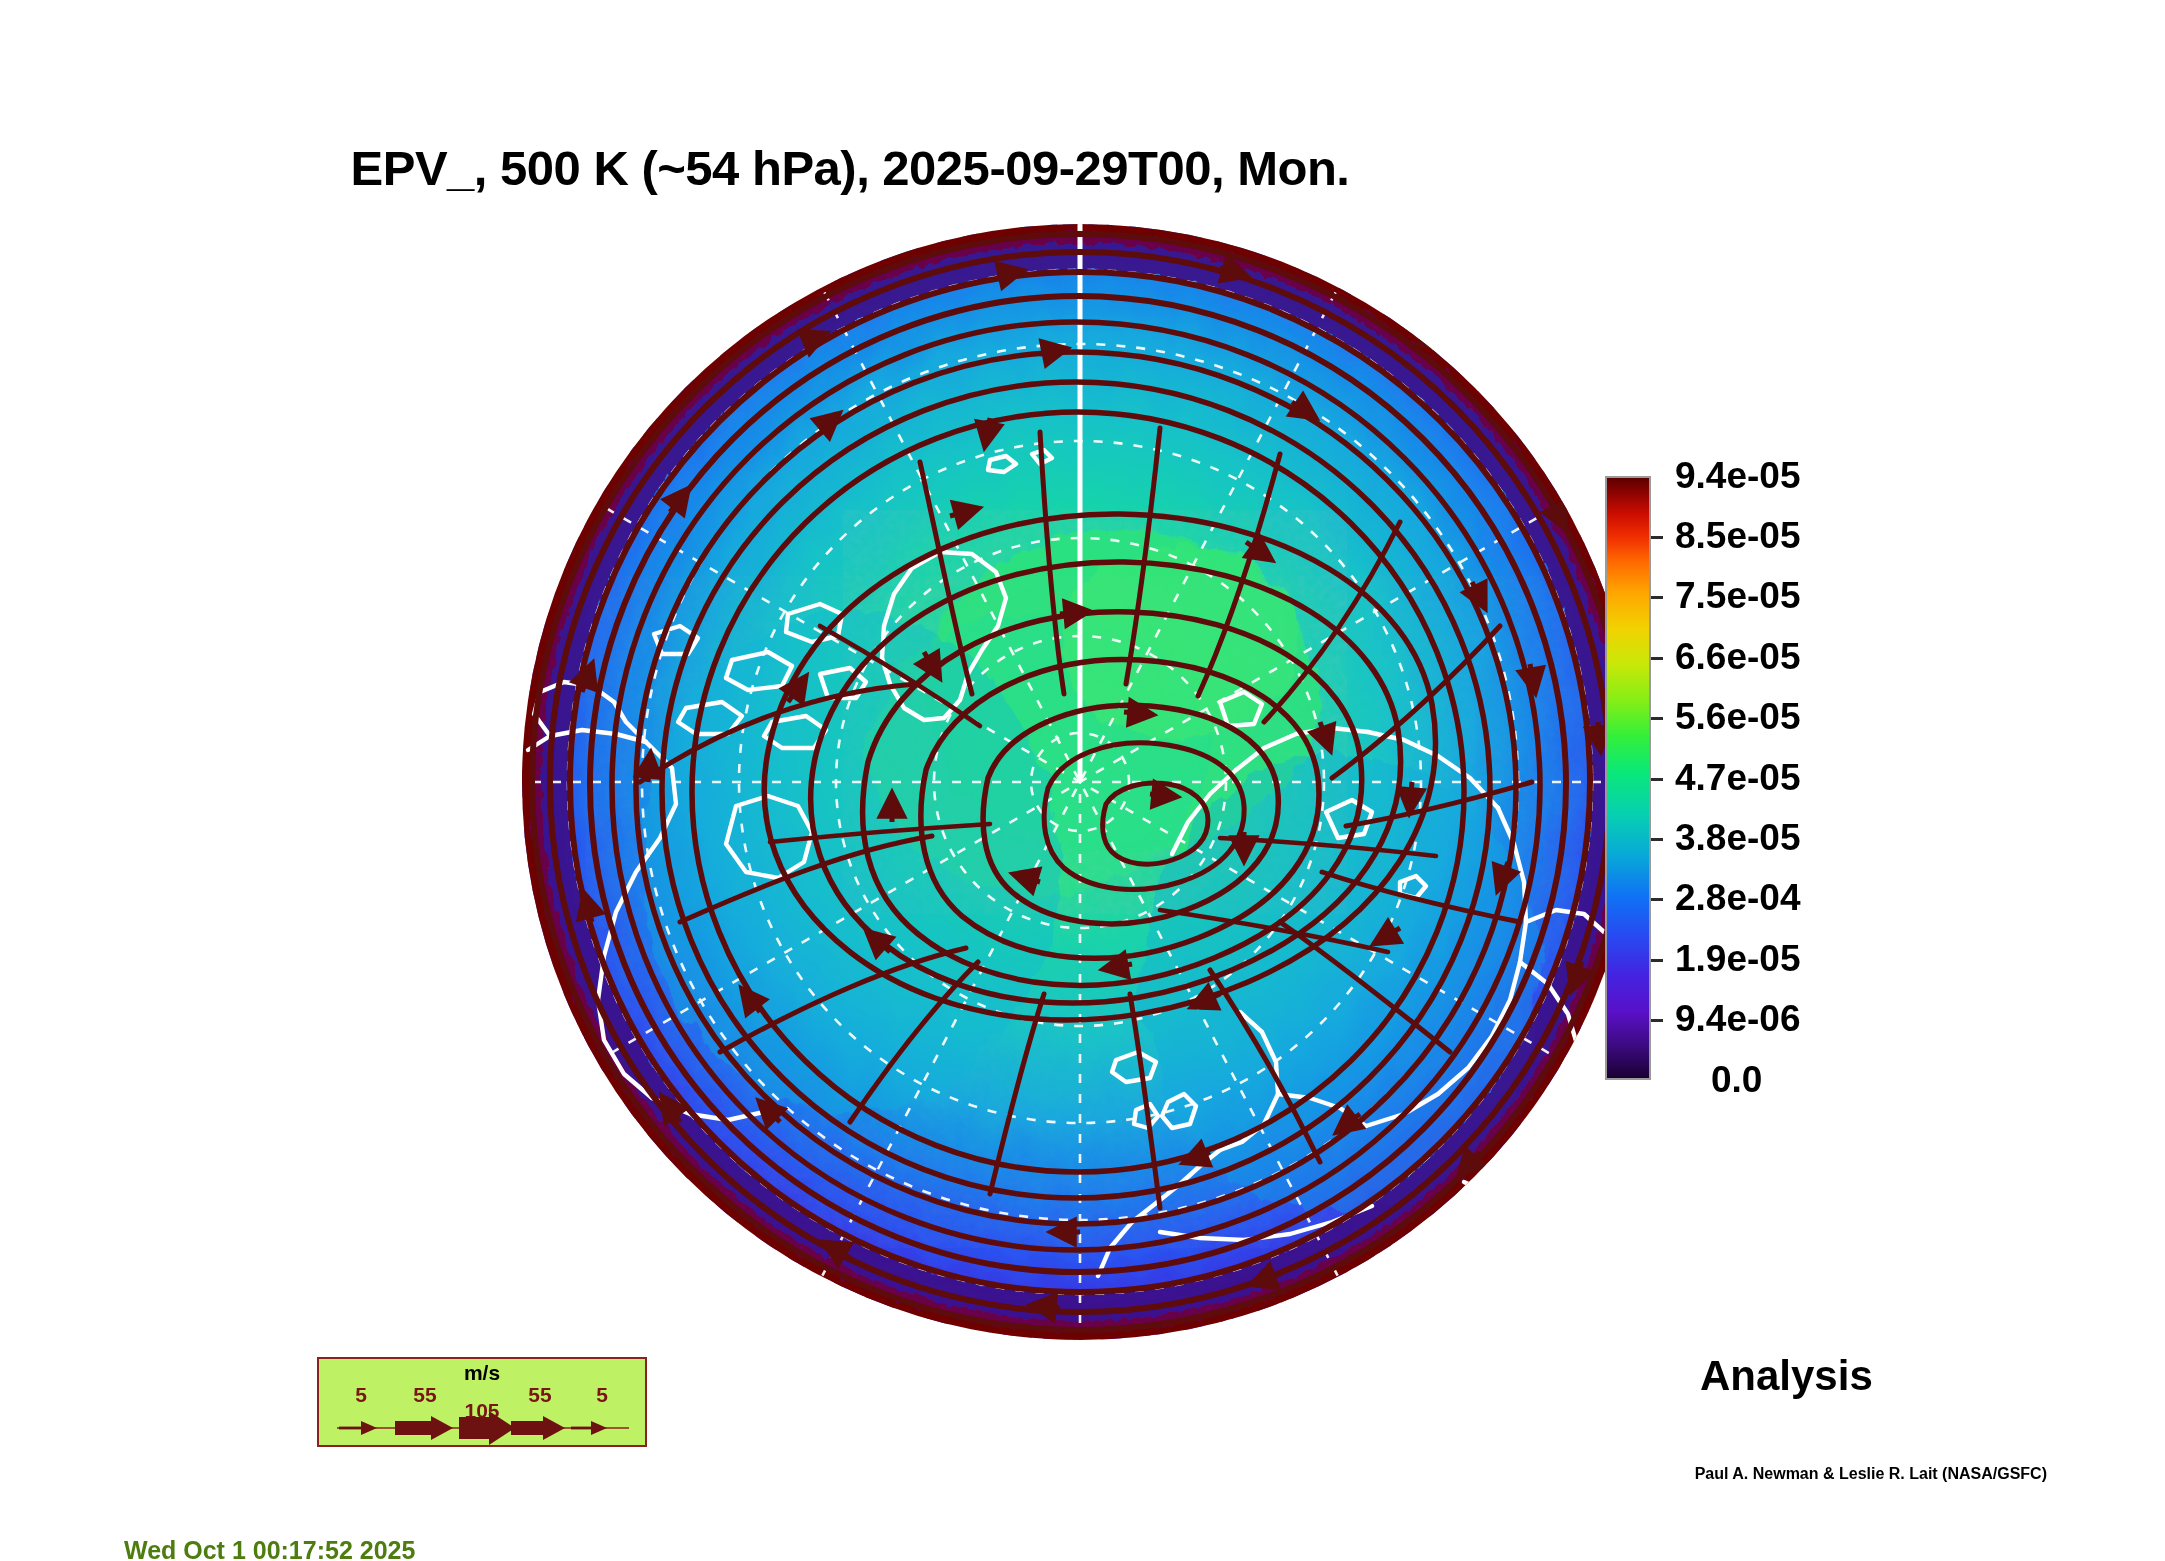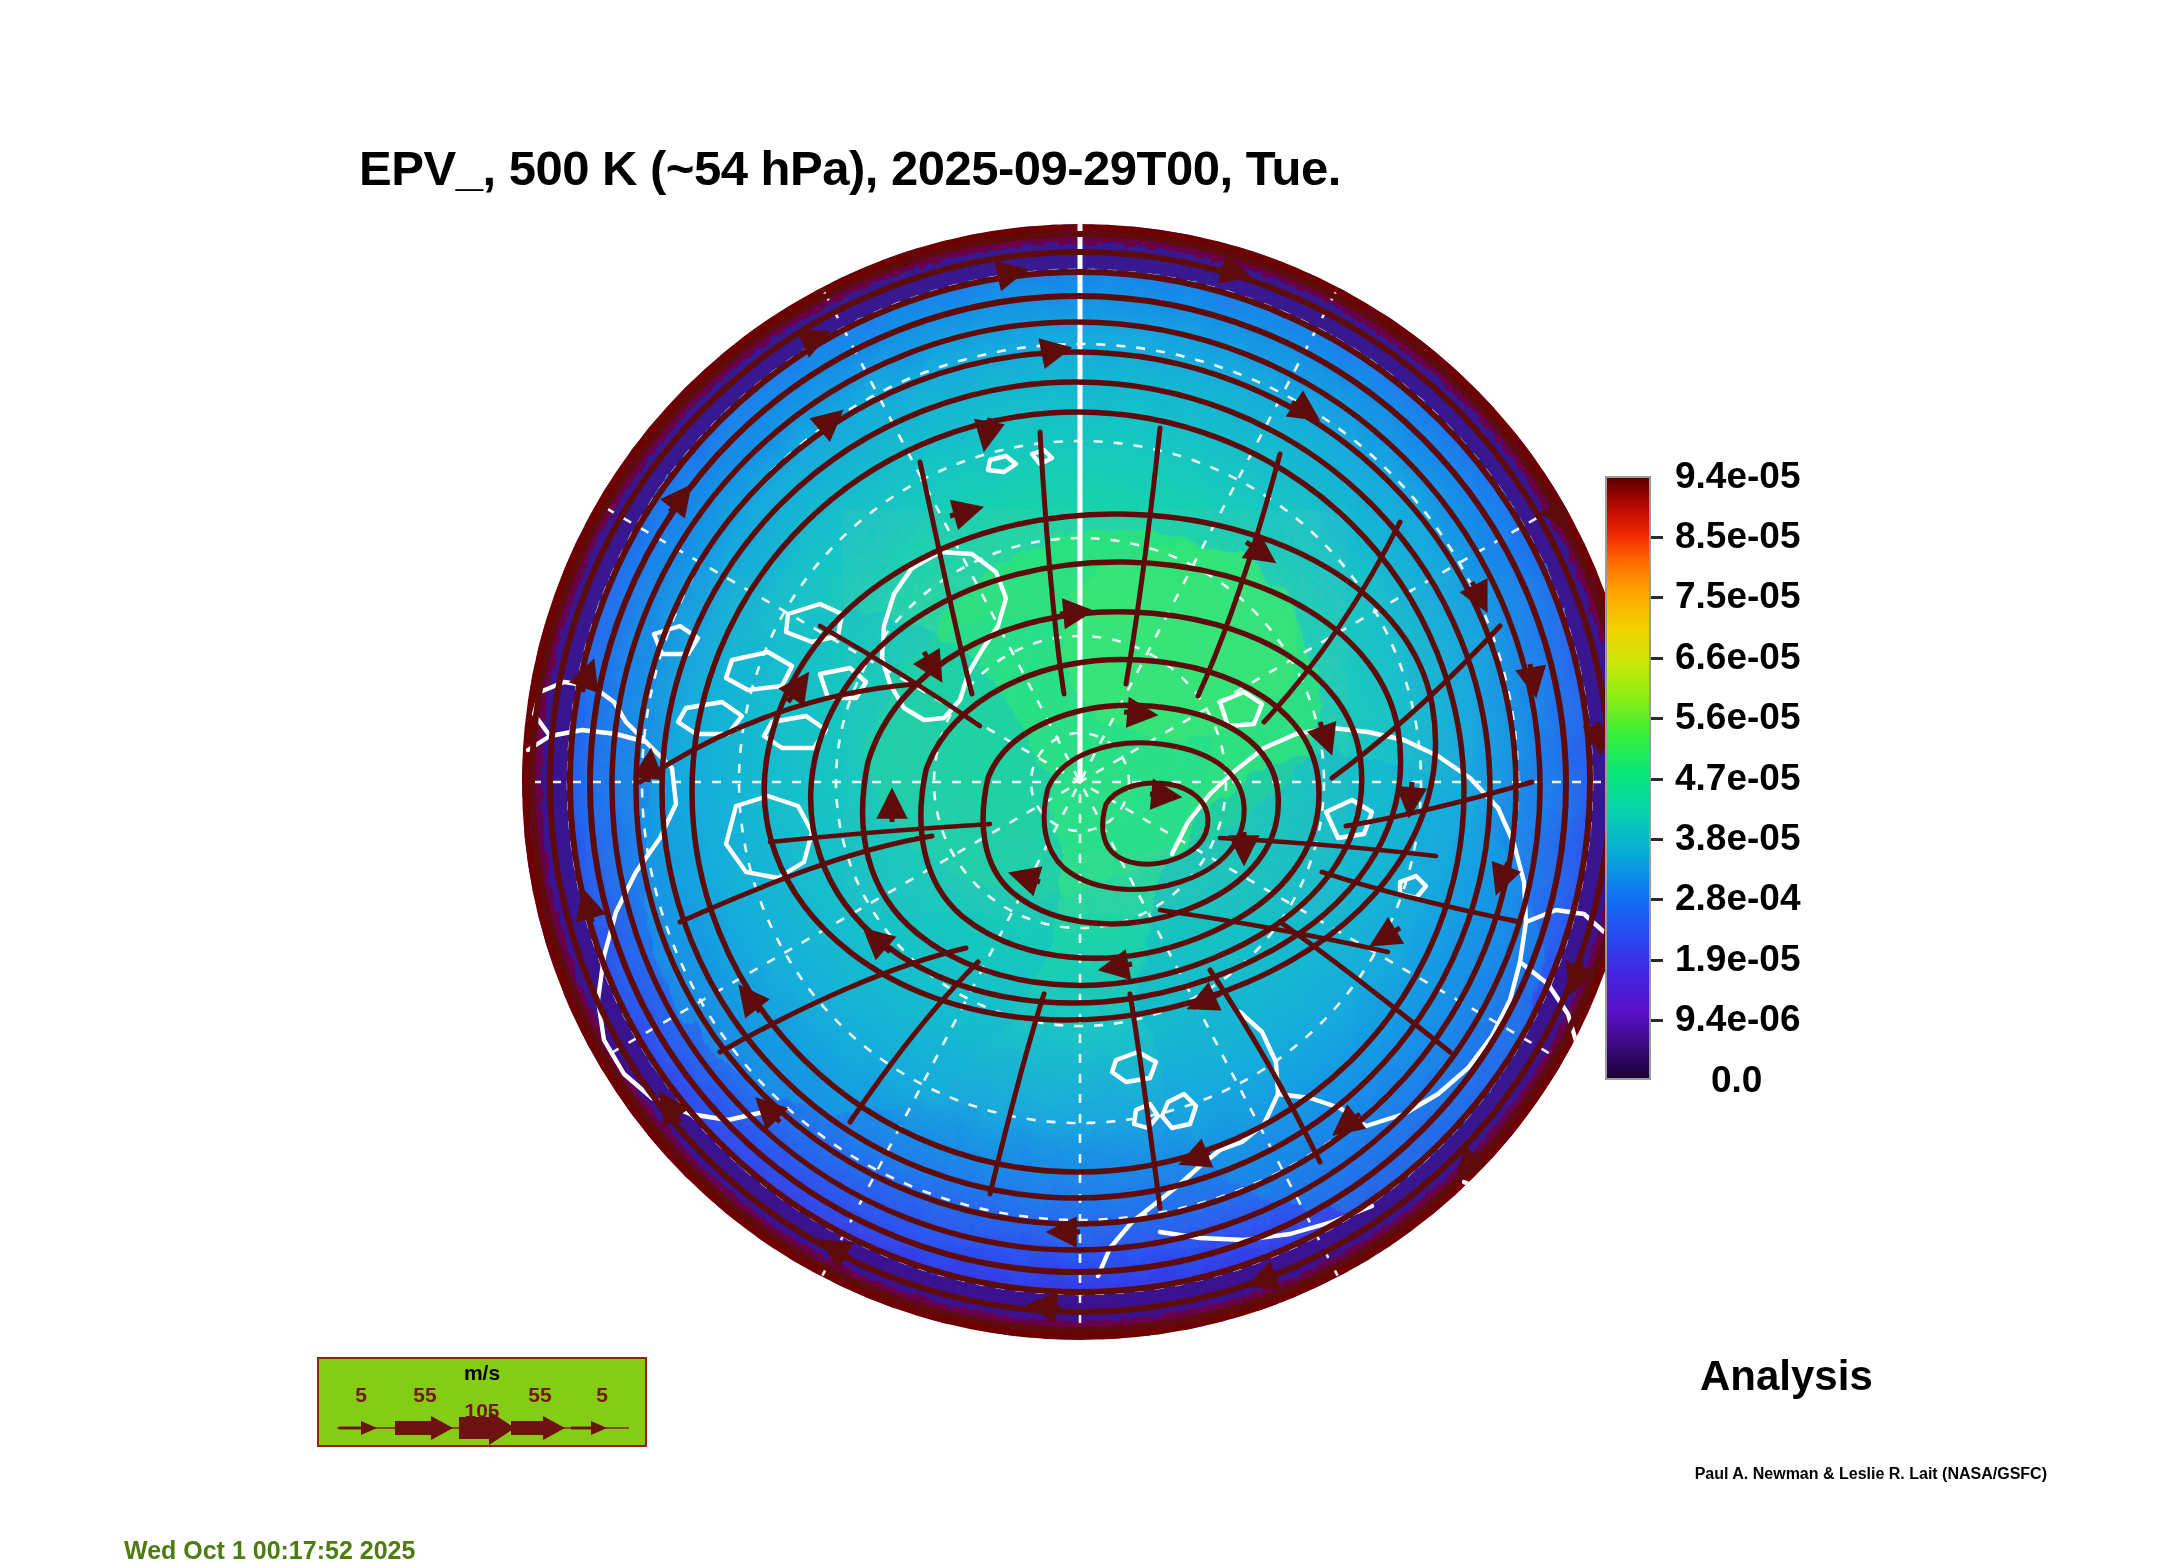--- a/index.html
+++ b/index.html
@@ -102,21 +102,21 @@
 
   
   #wind-legend {
     position: absolute;
     left: 317px;
     top: 1357px;
     width: 330px;
     height: 90px;
     border: 2px solid #8b2222;
     box-sizing: border-box;
-    background: #84cc16;
+    background: #bef264;
   }
   #wind-legend-unit {
     position: absolute;
     left: 0;
     top: 2px;
     width: 100%;
     text-align: center;
     font-family: "Liberation Sans", sans-serif;
     font-weight: bold;
     font-size: 21px;
@@ -168,21 +168,21 @@
     font-family: "Liberation Sans", sans-serif;
     font-weight: bold;
     font-size: 16px;
     color: #000000;
     white-space: nowrap;
   }
 </style>
 </head>
 <body>
 
-<div id="plot-title">EPV_, 500 K (~54 hPa), 2025-09-29T00, Tue.</div>
+<div id="plot-title">EPV_, 500 K (~54 hPa), 2025-09-29T00, Mon.</div>
 
 <div id="map-panel">
   <svg id="map-svg" viewBox="0 0 1120 1120">
     <defs>
       <clipPath id="globeClip">
         <circle cx="560" cy="560" r="558"></circle>
       </clipPath>
 
       <radialGradient id="epvRadial" cx="50%" cy="45%" r="66%">
         <stop offset="0.00" stop-color="#2ce07e"></stop>

